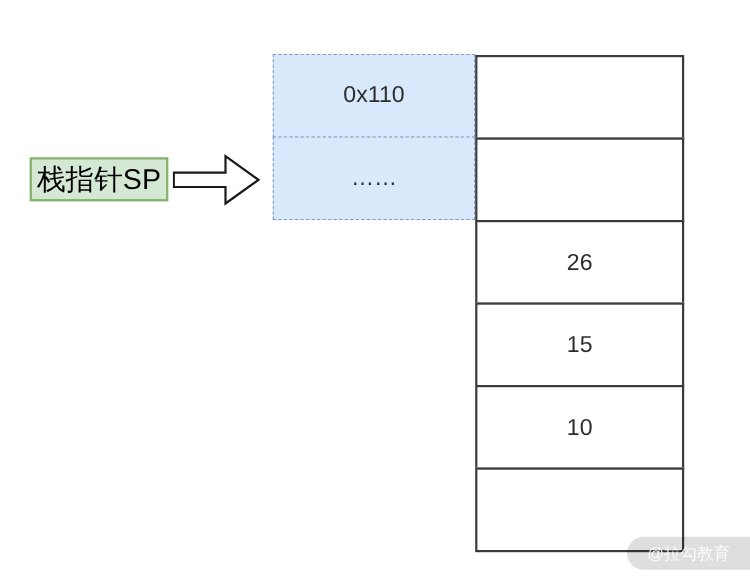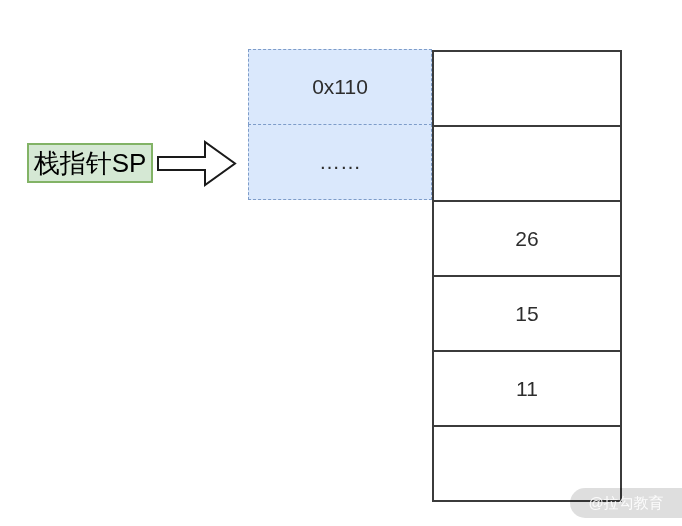--- a/index.html
+++ b/index.html
@@ -119,19 +119,19 @@
   <div class="addr-col" id="addr-col">
       <div class="addr-cell">0x110</div>
       <div class="addr-cell">……</div>
     </div>
 
   <div class="val-col" id="val-col">
       <div class="val-cell"></div>
       <div class="val-cell"></div>
       <div class="val-cell">26</div>
       <div class="val-cell">15</div>
-      <div class="val-cell">11</div>
+      <div class="val-cell">10</div>
       <div class="val-cell"></div>
     </div>
 
   <div class="watermark">@拉勾教育</div>
 
 </div>
 
 </body></html>

